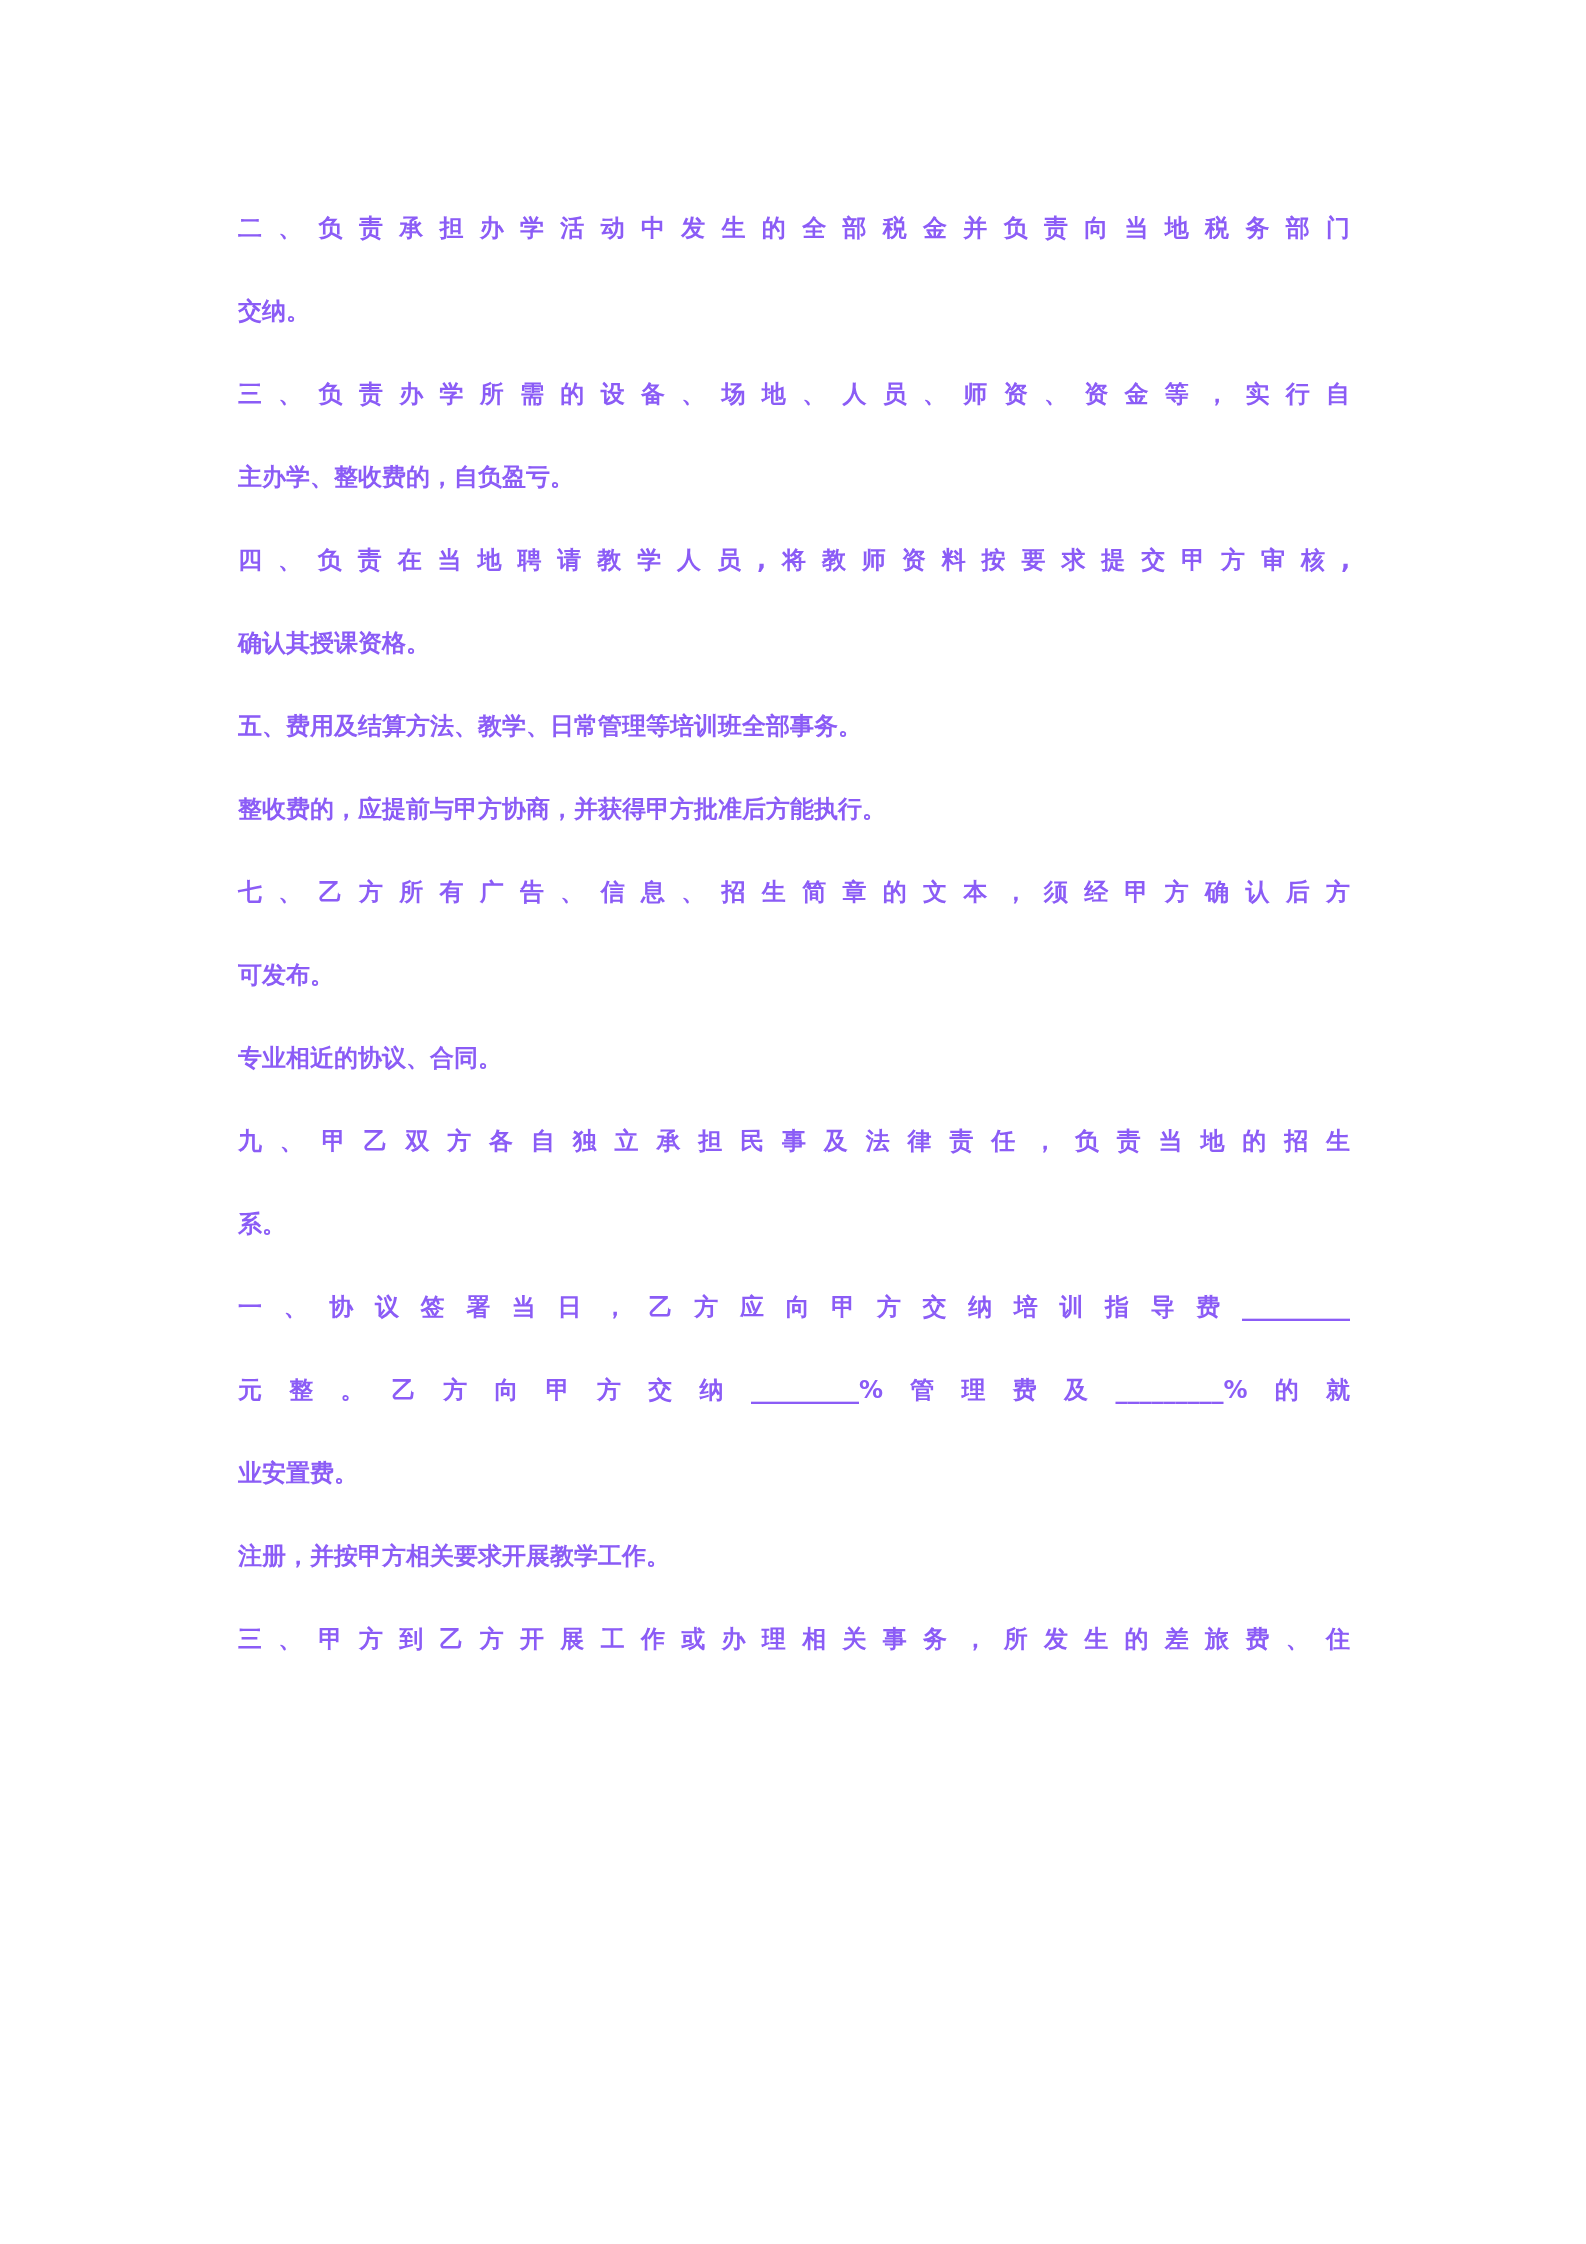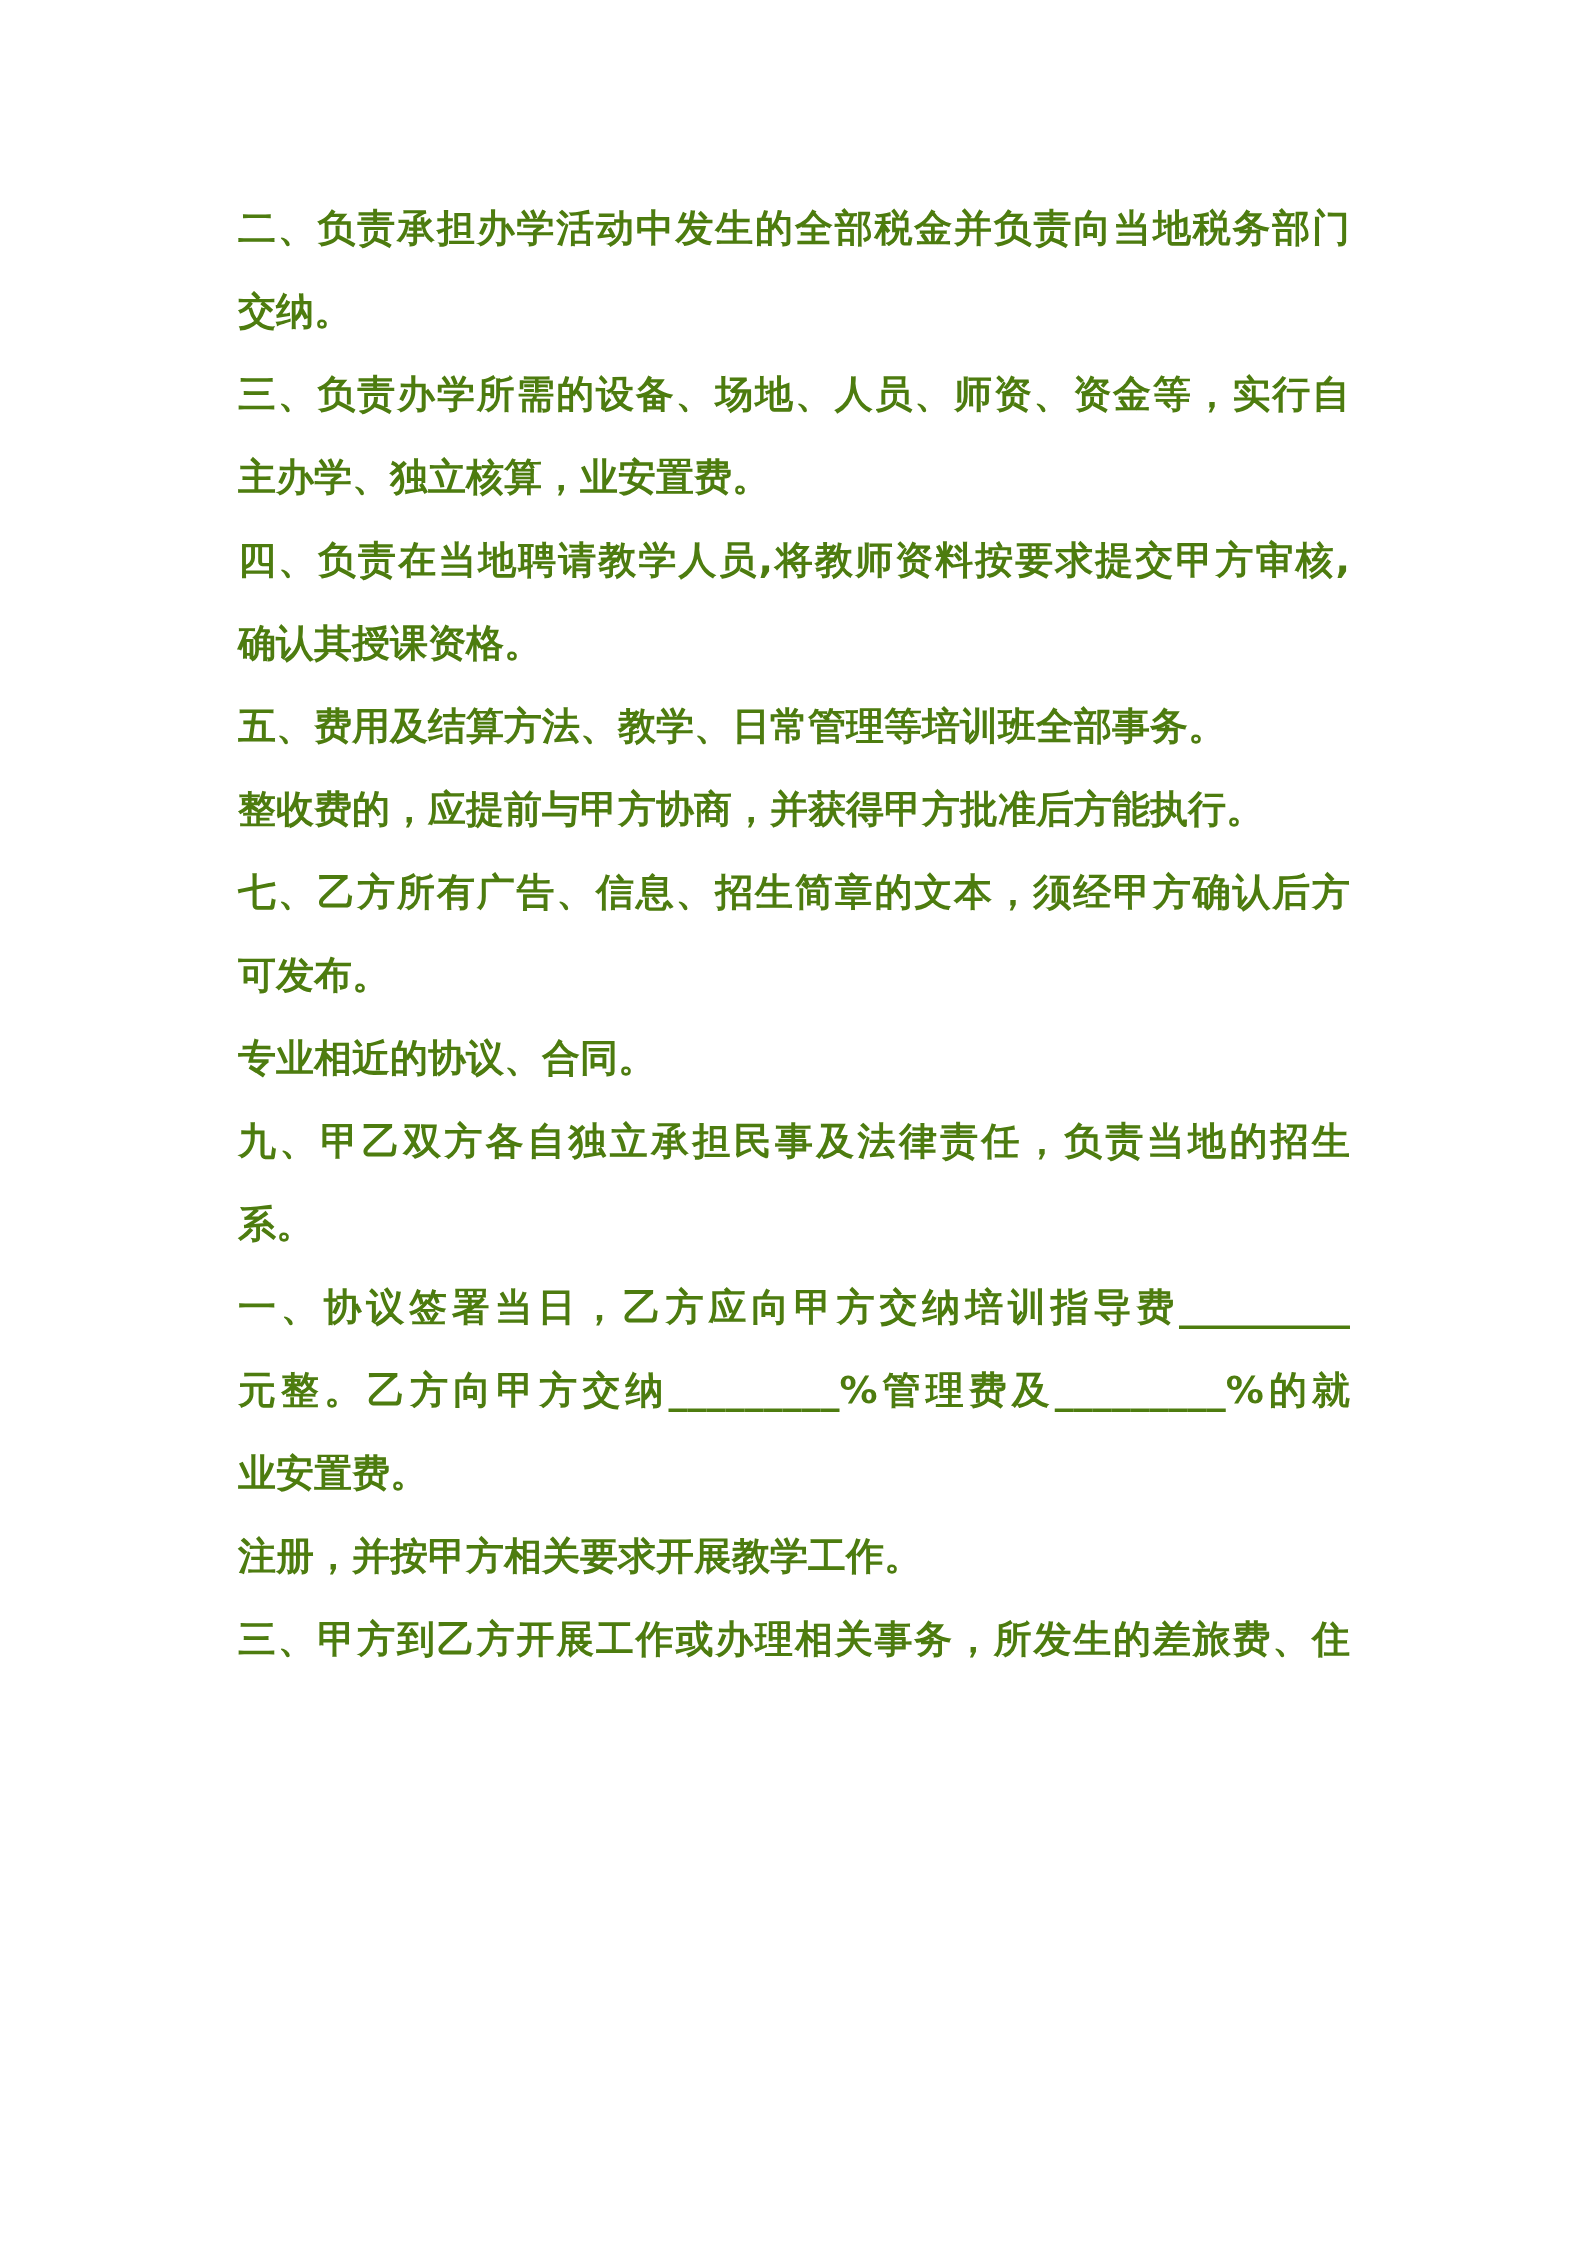--- a/index.html
+++ b/index.html
@@ -12,23 +12,23 @@
     background: #ffffff;
     overflow: hidden;
     position: relative;
     font-family: "DejaVu Sans", sans-serif;
   }
   .doc-page {
     position: absolute;
     left: 238px;
     top: 187px;
     width: 1112px;
-    color: #4d7c0f;
+    color: #8b5cf6;
     font-weight: bold;
-    font-size: 38px;
+    font-size: 24px;
     line-height: 83px;
     letter-spacing: 0;
     white-space: nowrap;
   }
   .text-line {
     height: 83px;
     white-space: nowrap;
   }
   .text-line.justify {
     white-space: normal;
@@ -36,21 +36,21 @@
     text-align-last: justify;
   }
 </style>
 </head>
 <body>
 
 <div class="doc-page">
   <div class="text-line justify">二、负责承担办学活动中发生的全部税金并负责向当地税务部门</div>
   <div class="text-line">交纳。</div>
   <div class="text-line justify">三、负责办学所需的设备、场地、人员、师资、资金等，实行自</div>
-  <div class="text-line">主办学、独立核算，业安置费。</div>
+  <div class="text-line">主办学、整收费的，自负盈亏。</div>
   <div class="text-line justify">四、负责在当地聘请教学人员,将教师资料按要求提交甲方审核,</div>
   <div class="text-line">确认其授课资格。</div>
   <div class="text-line">五、费用及结算方法、教学、日常管理等培训班全部事务。</div>
   <div class="text-line">整收费的，应提前与甲方协商，并获得甲方批准后方能执行。</div>
   <div class="text-line justify">七、乙方所有广告、信息、招生简章的文本，须经甲方确认后方</div>
   <div class="text-line">可发布。</div>
   <div class="text-line">专业相近的协议、合同。</div>
   <div class="text-line justify">九、甲乙双方各自独立承担民事及法律责任，负责当地的招生</div>
   <div class="text-line">系。</div>
   <div class="text-line justify">一、协议签署当日，乙方应向甲方交纳培训指导费_________</div>

